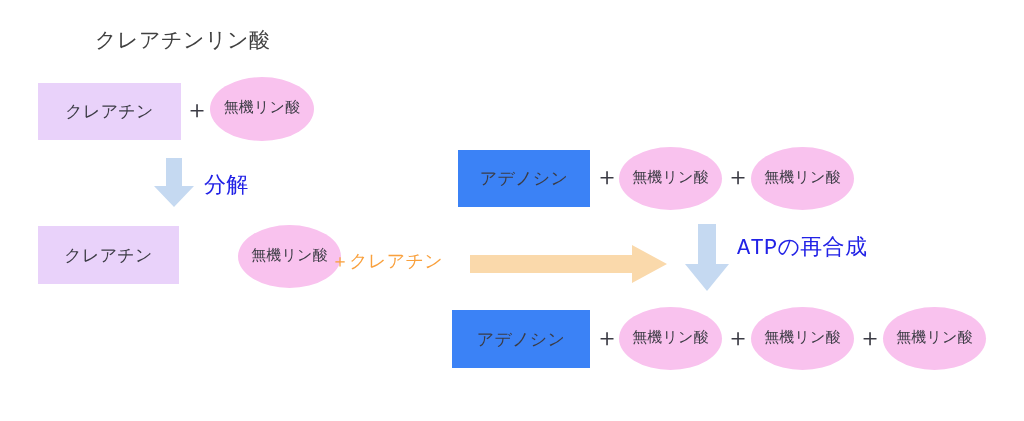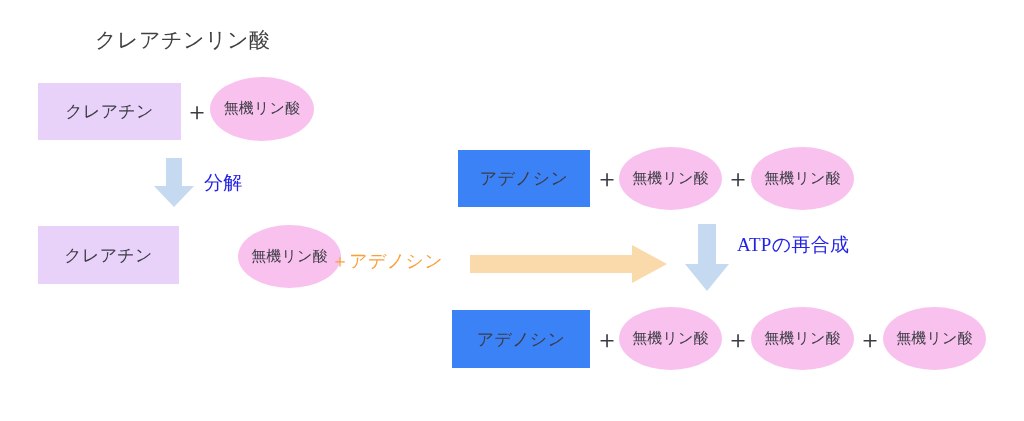--- a/index.html
+++ b/index.html
@@ -6,21 +6,21 @@
     margin: 0;
     padding: 0;
     background: #ffffff;
   }
   #stage {
     position: relative;
     width: 1024px;
     height: 421px;
     background: #ffffff;
     overflow: hidden;
-    font-family: Liberation Serif, serif;
+    font-family: Liberation Mono, monospace;
   }
   .abs { position: absolute; }
 
   
   .title {
     font-size: 21px;
     color: #404040;
     letter-spacing: 0.5px;
     white-space: nowrap;
   }
@@ -60,21 +60,21 @@
     color: #3b3b44;
     line-height: 1;
     font-weight: 400;
     display: flex;
     align-items: center;
     justify-content: center;
   }
 
   
   .label-blue {
-    font-size: 19px;
+    font-size: 22px;
     color: #2222e6;
     white-space: nowrap;
     letter-spacing: 0.3px;
   }
   .label-orange {
     font-size: 18px;
     color: #f9a03c;
     white-space: nowrap;
     letter-spacing: 0.3px;
   }
@@ -106,21 +106,21 @@
 
   <div class="abs label-blue" style="left:204px; top:170px;">分解</div>
 
   <div class="abs rect creatine" style="left:38px; top:226px; width:141px; height:58px;">クレアチン</div>
 
   <div class="abs ellipse" style="left:238px; top:225px; width:103px; height:63px;">
     <span>無機</span>
     <span>リン酸</span>
   </div>
 
-  <div class="abs label-orange" style="left:331px; top:249px;">＋アデノシン</div>
+  <div class="abs label-orange" style="left:331px; top:249px;">＋クレアチン</div>
 
   <div class="abs" style="left:470px; top:245px;">
     <svg class="arrow-svg" width="198" height="40" viewBox="0 0 198 40" aria-hidden="true">
       <polygon points="0,10 162,10 162,0 197,19 162,38 162,28 0,28" fill="#fad9ab"></polygon>
     </svg>
   </div>
 
   <div class="abs rect adenosine" style="left:458px; top:150px; width:132px; height:57px;">アデノシン</div>
 
   <div class="abs plus" style="left:594px; top:163px; width:26px; height:30px;">＋</div>

